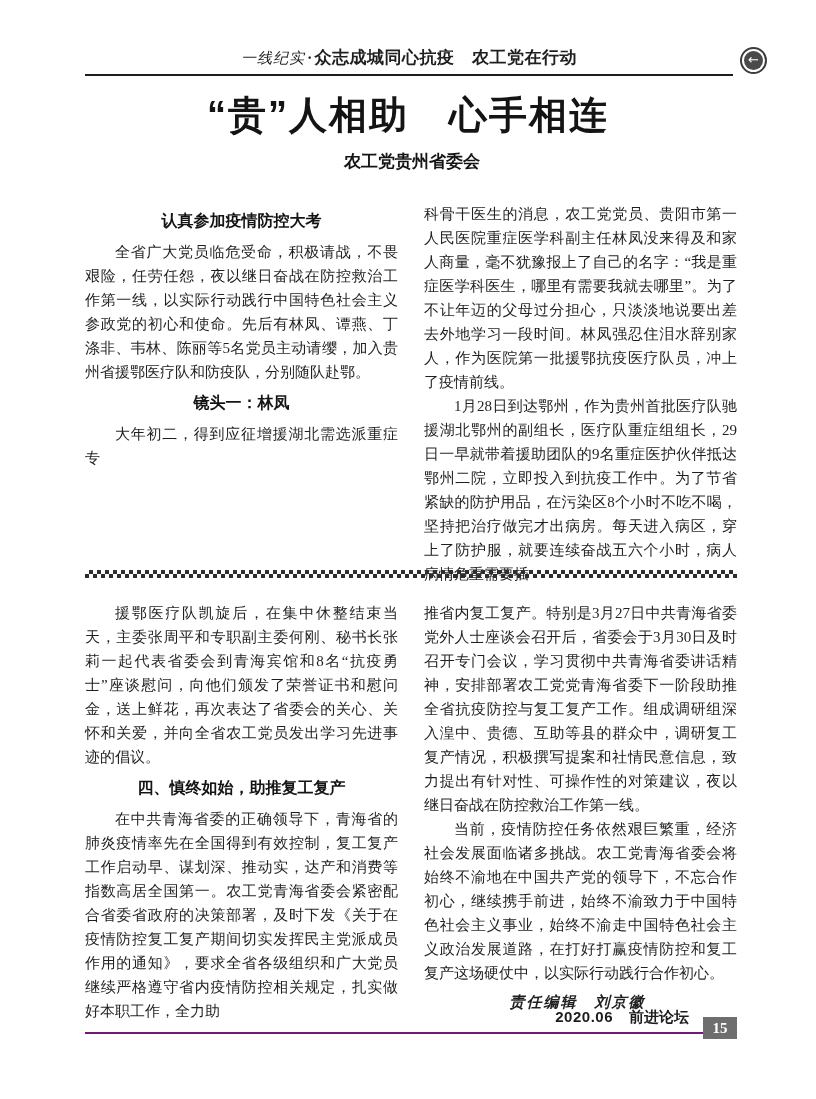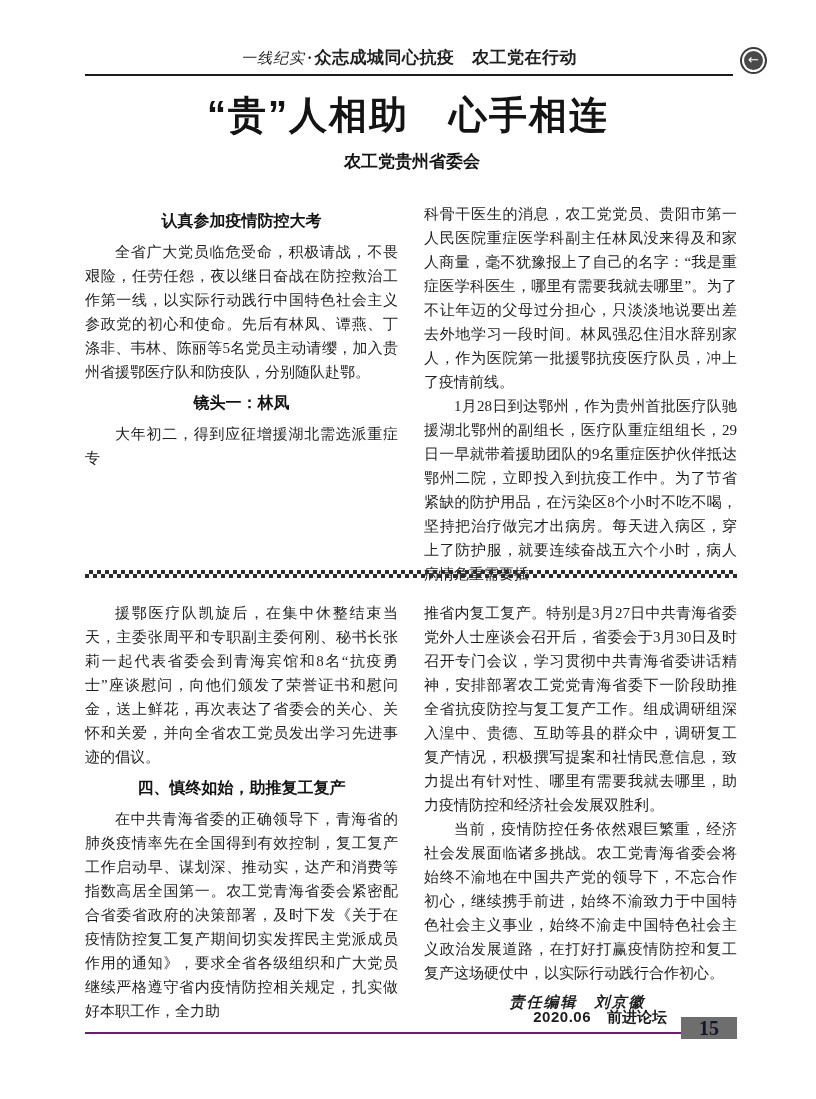--- a/index.html
+++ b/index.html
@@ -94,23 +94,23 @@
     display:flex; align-items:flex-end;
   }
   .footer-rule {
     flex:1; border-bottom:2px solid #701a75;
     text-align:right; padding-bottom:5px; padding-right:14px;
     font-family:"Liberation Sans","DejaVu Sans",sans-serif;
     font-weight:bold; font-size:15px; color:#1c1c1c;
   }
   .footer-issue { margin-right:16px; letter-spacing:0.5px; }
   .page-num {
-    flex:0 0 auto; width:56px; height:22px; margin-bottom:-5px;
-    background:#6e6e6e; color:#0f172a; text-align:center;
-    font-weight:bold; font-size:20px; line-height:22px;
+    flex:0 0 auto; width:34px; height:22px; margin-bottom:-5px;
+    background:#6e6e6e; color:#ffffff; text-align:center;
+    font-weight:bold; font-size:15px; line-height:22px;
     font-family:"Liberation Serif","DejaVu Serif",serif;
   }
 </style>
 </head>
 <body>
 
 <div class="page">
 
   <header class="page-header">
     <div class="header-rule">
@@ -139,21 +139,21 @@
 
   <div class="divider"></div>
 
   <section class="two-col bottom-section">
     <div class="col">
       <p class="indent">援鄂医疗队凯旋后，在集中休整结束当天，主委张周平和专职副主委何刚、秘书长张莉一起代表省委会到青海宾馆和8名“抗疫勇士”座谈慰问，向他们颁发了荣誉证书和慰问金，送上鲜花，再次表达了省委会的关心、关怀和关爱，并向全省农工党员发出学习先进事迹的倡议。</p>
       <h3>四、慎终如始，助推复工复产</h3>
       <p class="indent">在中共青海省委的正确领导下，青海省的肺炎疫情率先在全国得到有效控制，复工复产工作启动早、谋划深、推动实，达产和消费等指数高居全国第一。农工党青海省委会紧密配合省委省政府的决策部署，及时下发《关于在疫情防控复工复产期间切实发挥民主党派成员作用的通知》，要求全省各级组织和广大党员继续严格遵守省内疫情防控相关规定，扎实做好本职工作，全力助</p>
     </div>
     <div class="col">
-      <p>推省内复工复产。特别是3月27日中共青海省委党外人士座谈会召开后，省委会于3月30日及时召开专门会议，学习贯彻中共青海省委讲话精神，安排部署农工党党青海省委下一阶段助推全省抗疫防控与复工复产工作。组成调研组深入湟中、贵德、互助等县的群众中，调研复工复产情况，积极撰写提案和社情民意信息，致力提出有针对性、哪里有需要我就去哪里，助力疫情防控和经济社会发展双胜利。</p>
+      <p>推省内复工复产。特别是3月27日中共青海省委党外人士座谈会召开后，省委会于3月30日及时召开专门会议，学习贯彻中共青海省委讲话精神，安排部署农工党党青海省委下一阶段助推全省抗疫防控与复工复产工作。组成调研组深入湟中、贵德、互助等县的群众中，调研复工复产情况，积极撰写提案和社情民意信息，致力提出有针对性、可操作性的对策建议，夜以继日奋战在防控救治工作第一线。</p>
       <p class="indent">当前，疫情防控任务依然艰巨繁重，经济社会发展面临诸多挑战。农工党青海省委会将始终不渝地在中国共产党的领导下，不忘合作初心，继续携手前进，始终不渝致力于中国特色社会主义事业，始终不渝走中国特色社会主义政治发展道路，在打好打赢疫情防控和复工复产这场硬仗中，以实际行动践行合作初心。</p>
       <div class="editor-credit">责任编辑　刘京徽</div>
     </div>
   </section>
 
   <footer class="page-footer">
     <div class="footer-rule">
       <span class="footer-issue">2020.06</span><span class="footer-journal">前进论坛</span>
     </div>
     <span class="page-num">15</span>

